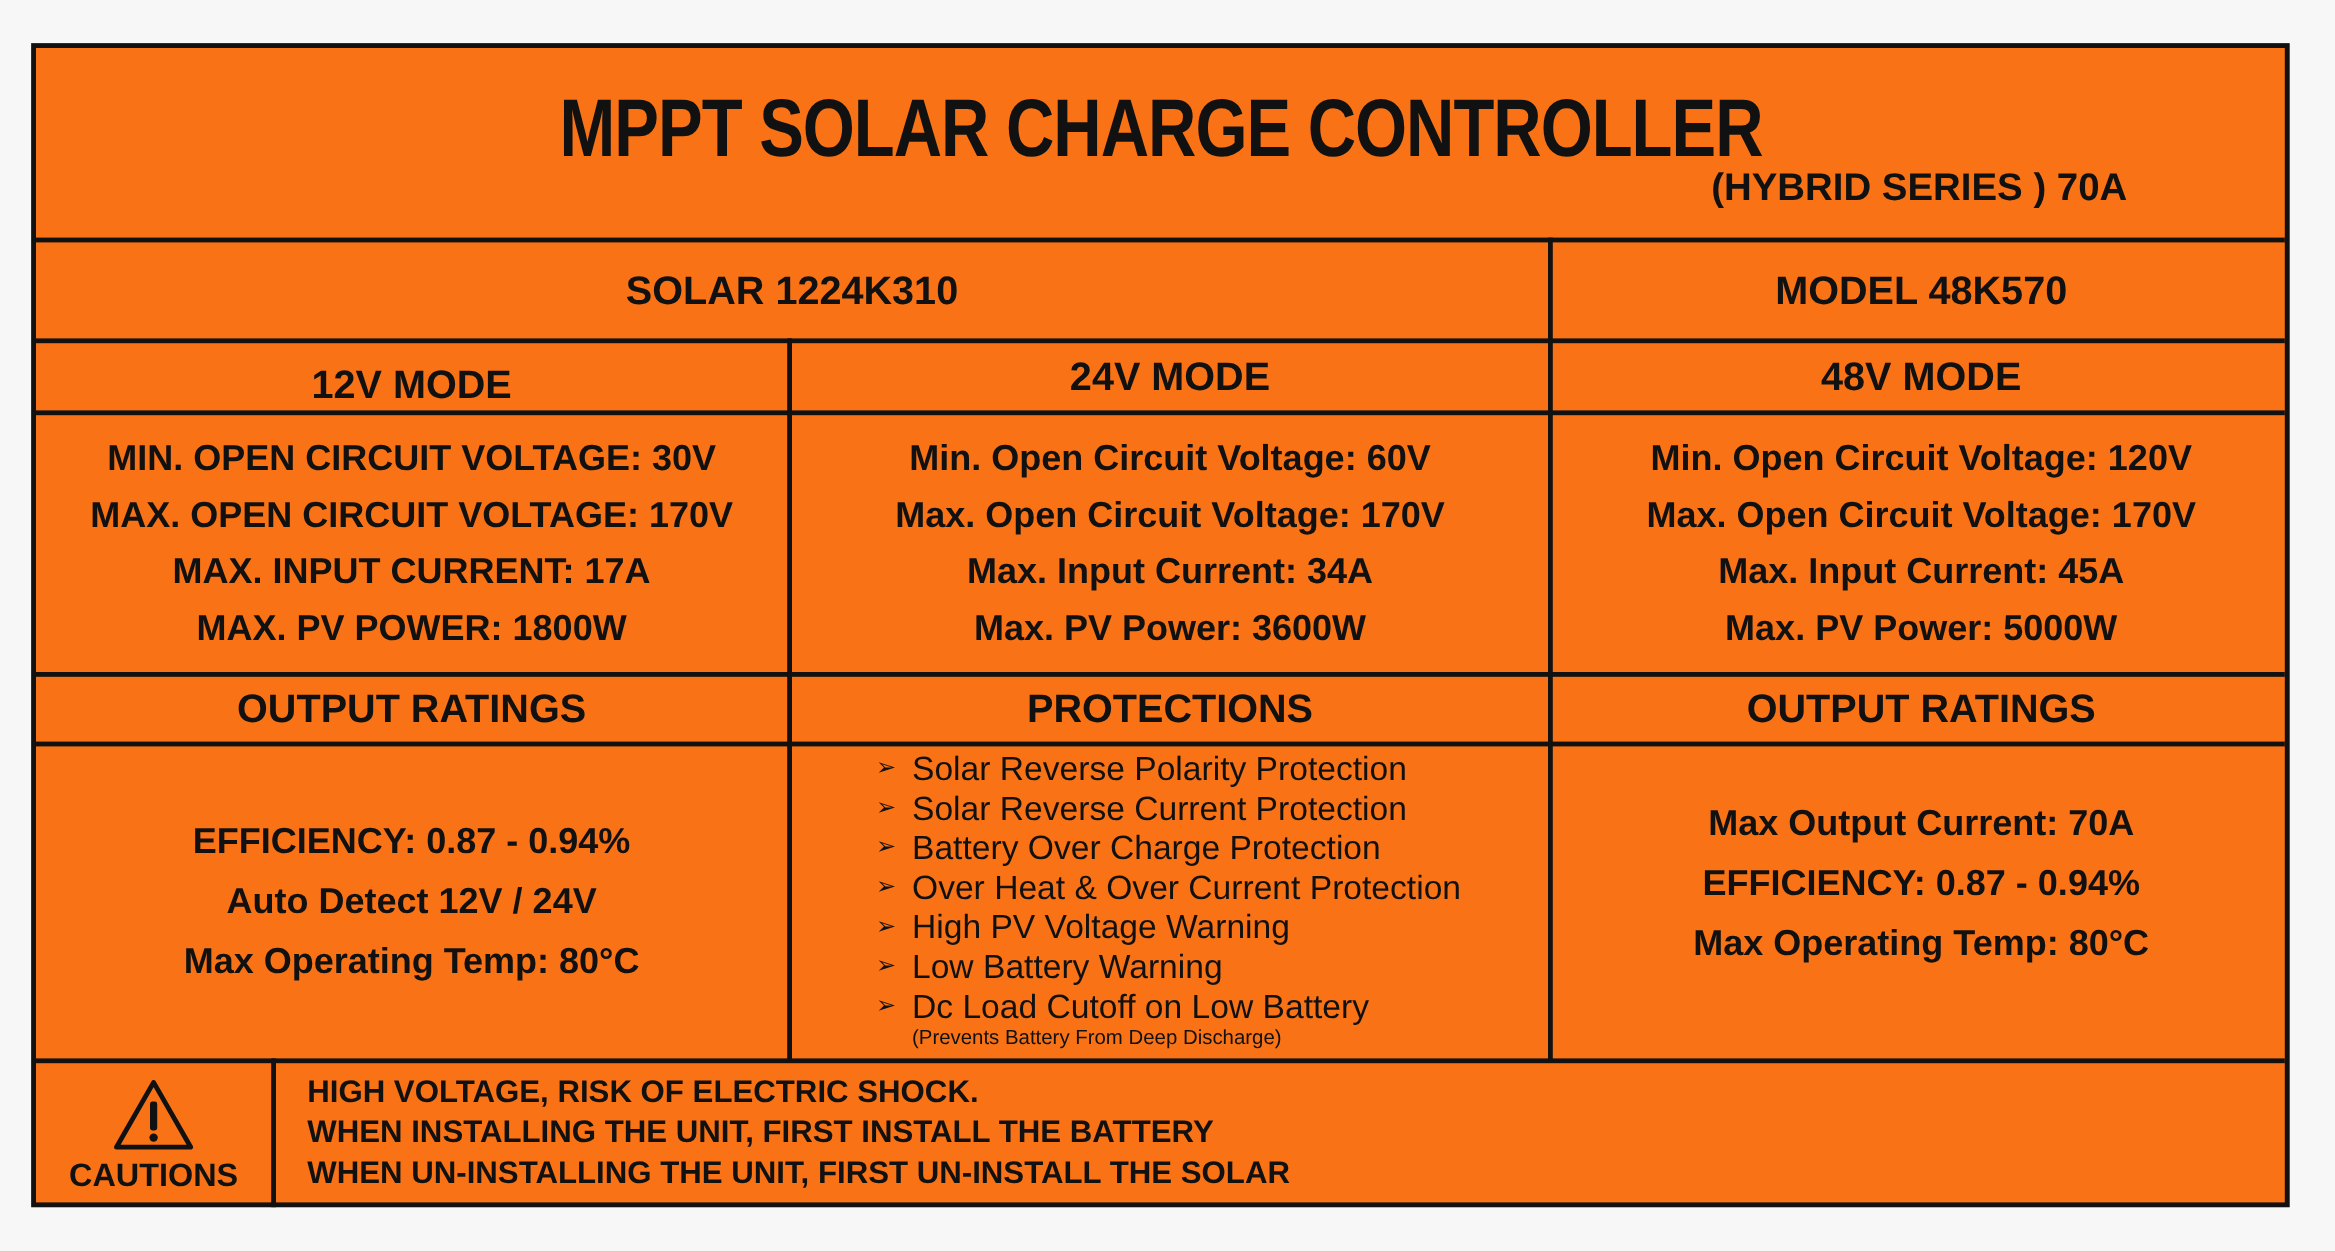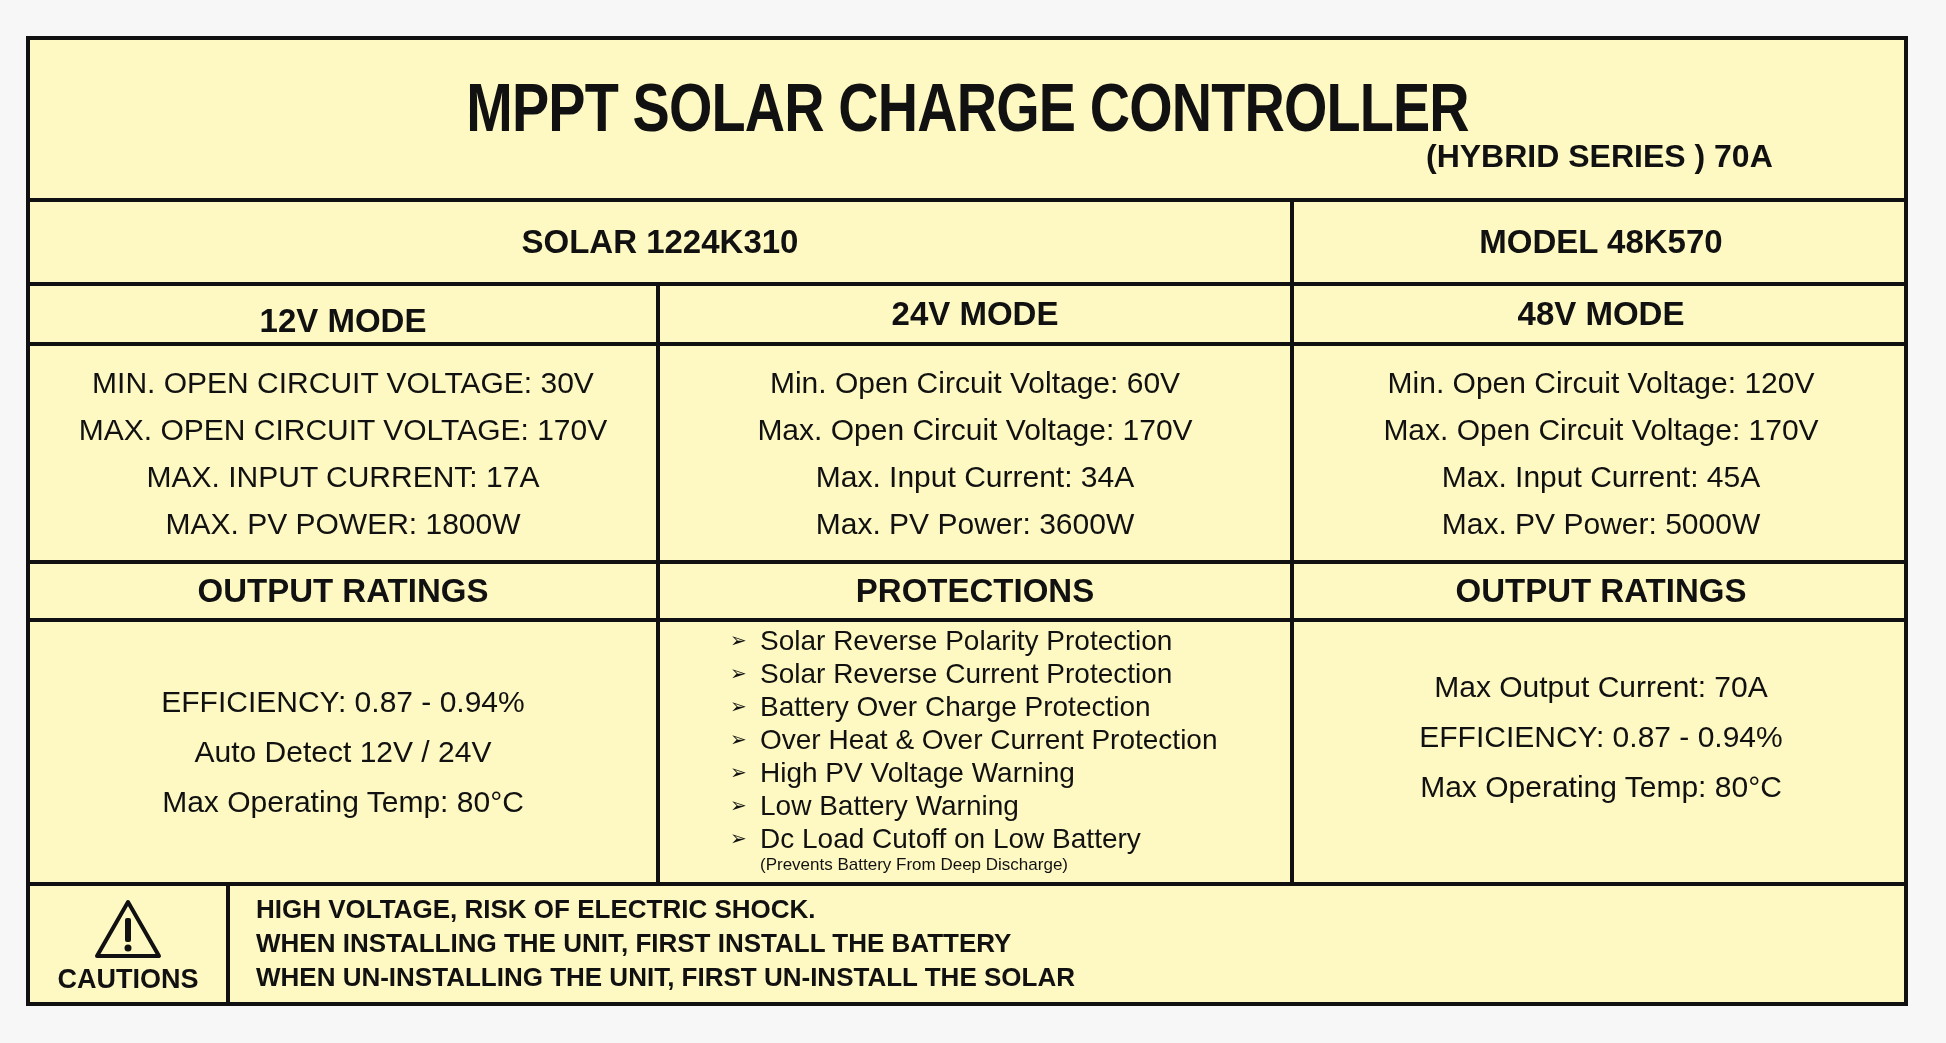--- a/index.html
+++ b/index.html
@@ -10,21 +10,21 @@
     overflow: hidden;
     font-family: "Liberation Sans", sans-serif;
     color: #111;
   }
   .label {
     position: absolute;
     left: 26px; top: 36px;
     width: 1882px; height: 970px;
     border: 4px solid #111;
     box-sizing: border-box;
-    background: #fef9c3;
+    background: #f97316;
   }
   .hline { position: absolute; left: 0; right: 0; height: 4px; background: #111; }
   .vline { position: absolute; width: 4px; background: #111; }
   .title {
     position: absolute; left: 0; right: 0; top: 28px;
     text-align: center;
     font-family: "Liberation Sans", sans-serif;
     font-weight: bold;
     font-size: 68px;
     letter-spacing: -1px;
@@ -35,21 +35,21 @@
     position: absolute; top: 98px;
     font-weight: bold; font-size: 32px;
   }
   .cell {
     position: absolute;
     display: flex; flex-direction: column; align-items: center; justify-content: center;
     text-align: center;
   }
   .hdr { font-weight: bold; font-size: 33px; }
   .spec { font-size: 30px; line-height: 47px; }
-  .spec span { display: block; }
+  .spec span { display: block; font-weight: bold; }
   .prot { align-items: flex-start; justify-content: flex-start; }
   .prot-item { font-size: 28px; line-height: 33px; display: flex; align-items: center; }
   .arrow { font-size: 20px; width: 30px; display: inline-block; text-align: left; }
   .note { font-size: 17px; padding-left: 30px; line-height: 20px; }
   .caution-text { font-weight: bold; font-size: 26px; line-height: 34px; }
   .caution-text span { display: block; }
 </style>
 </head>
 <body>
 

